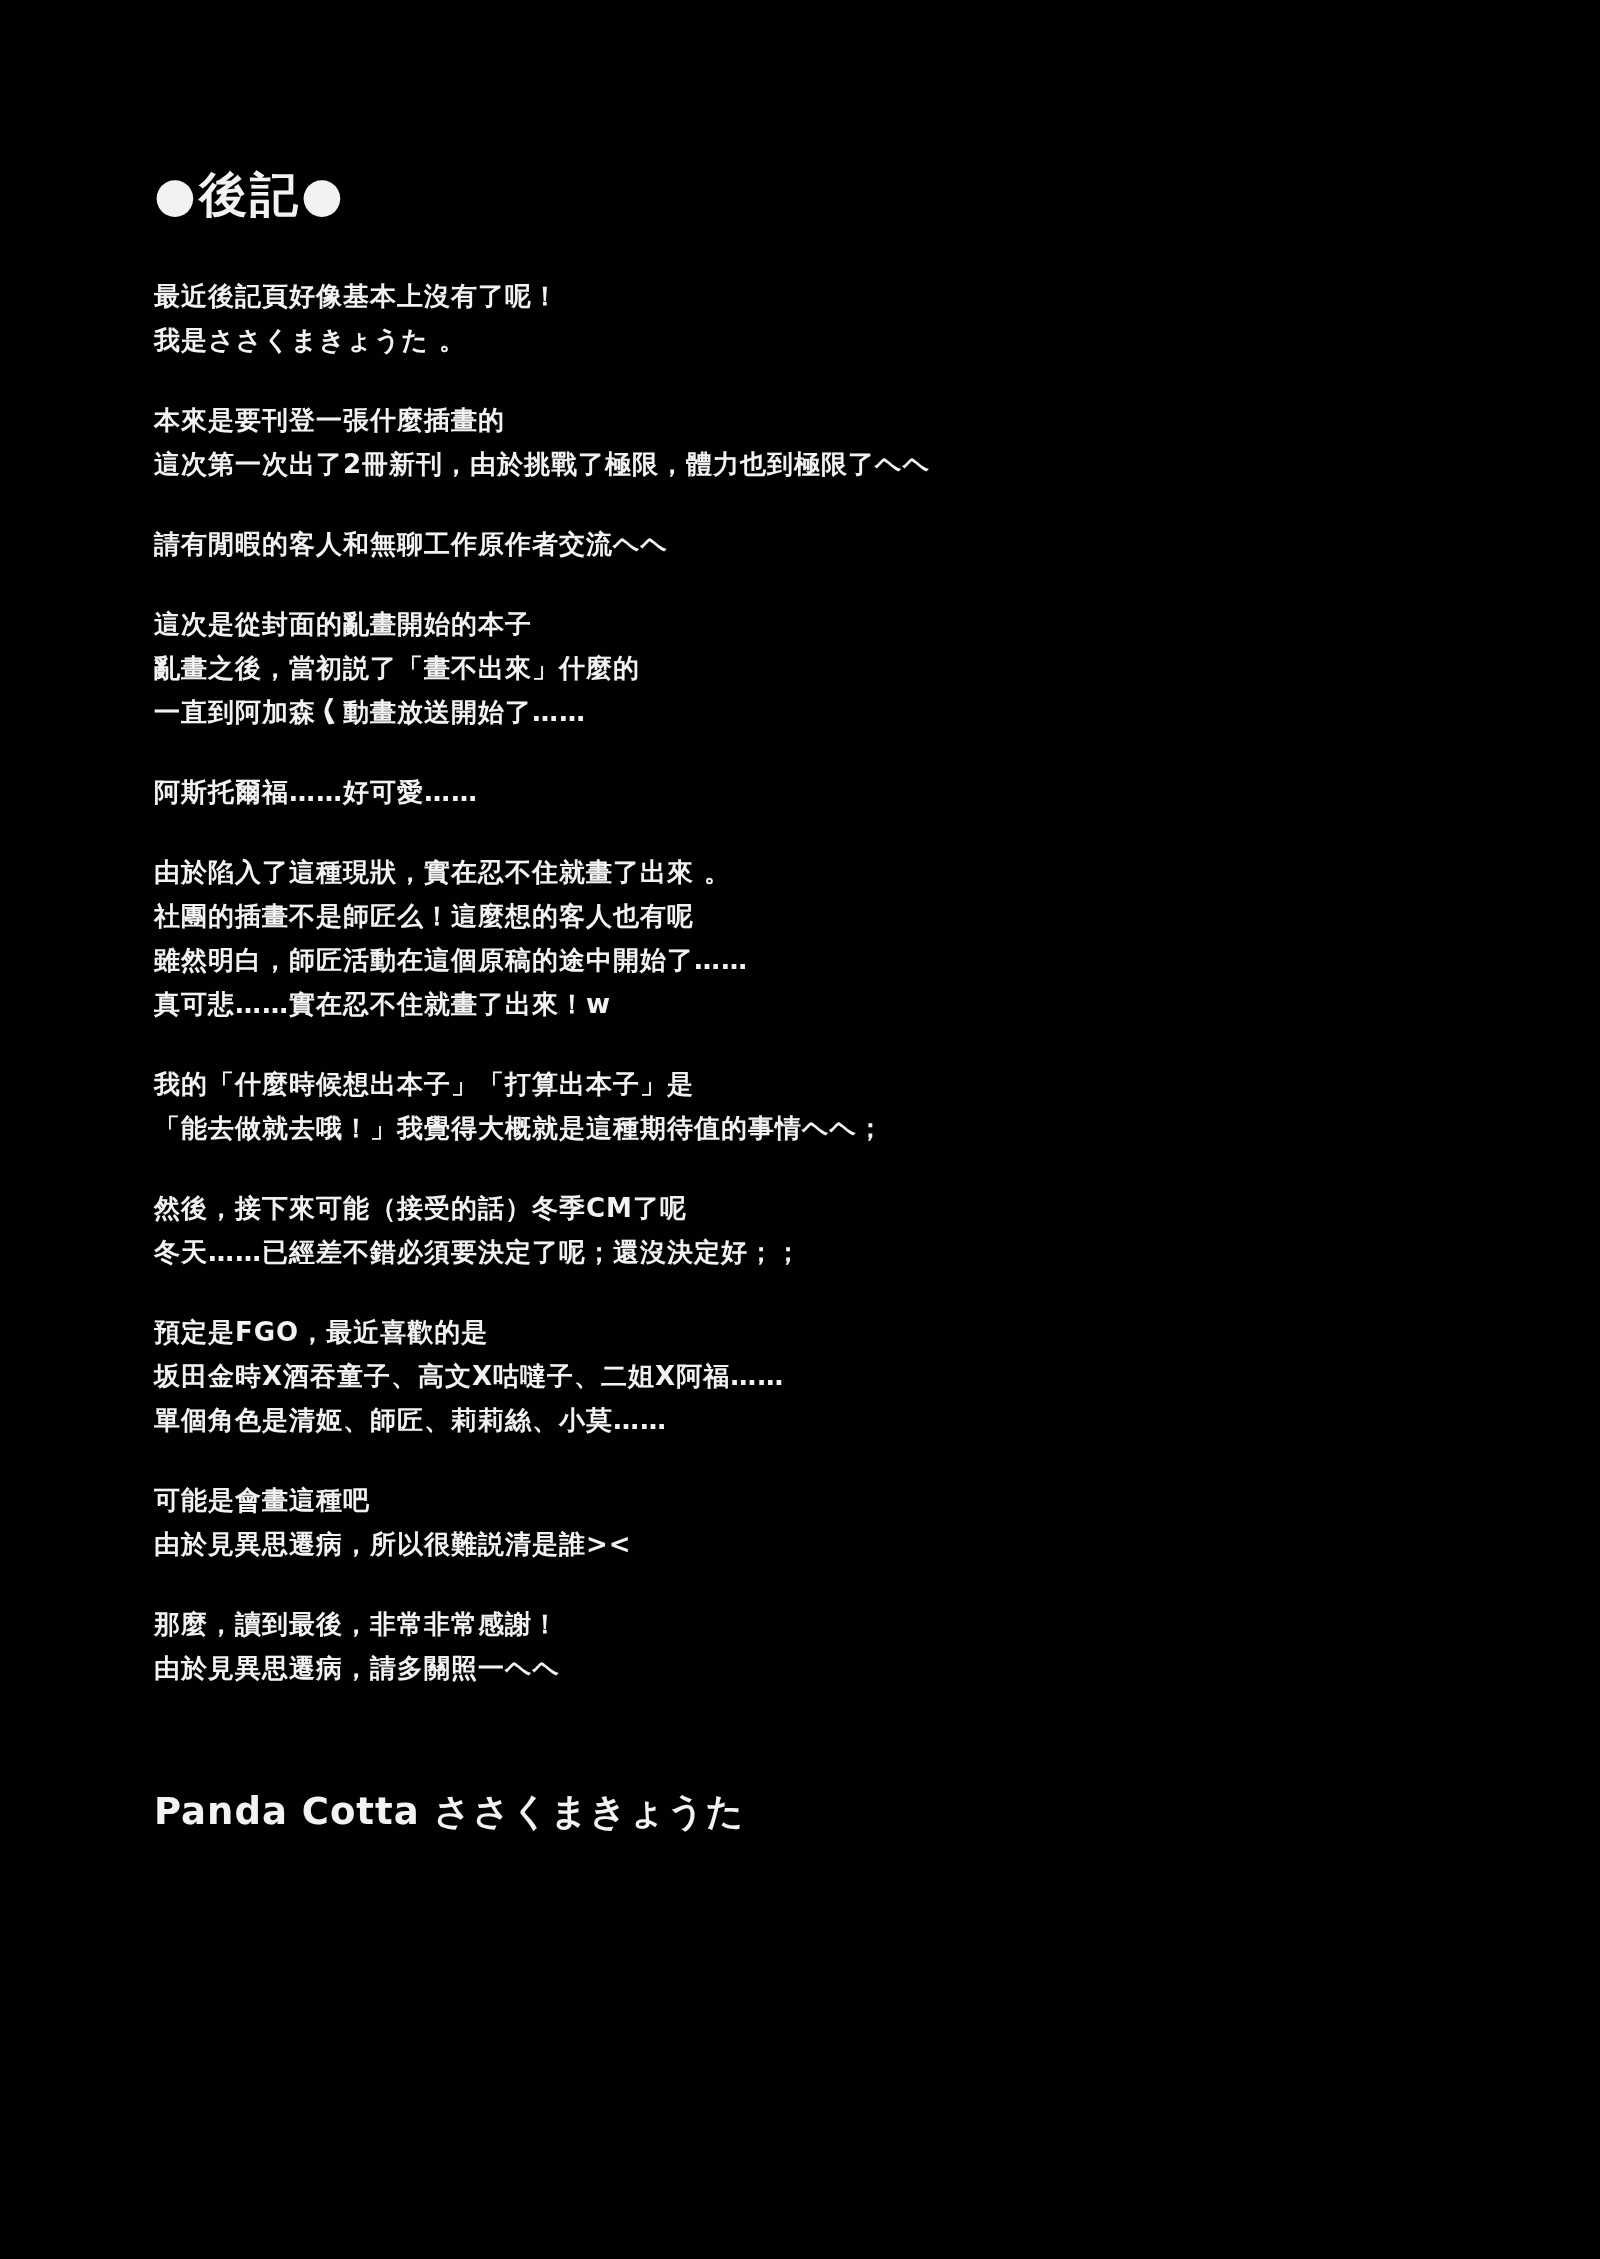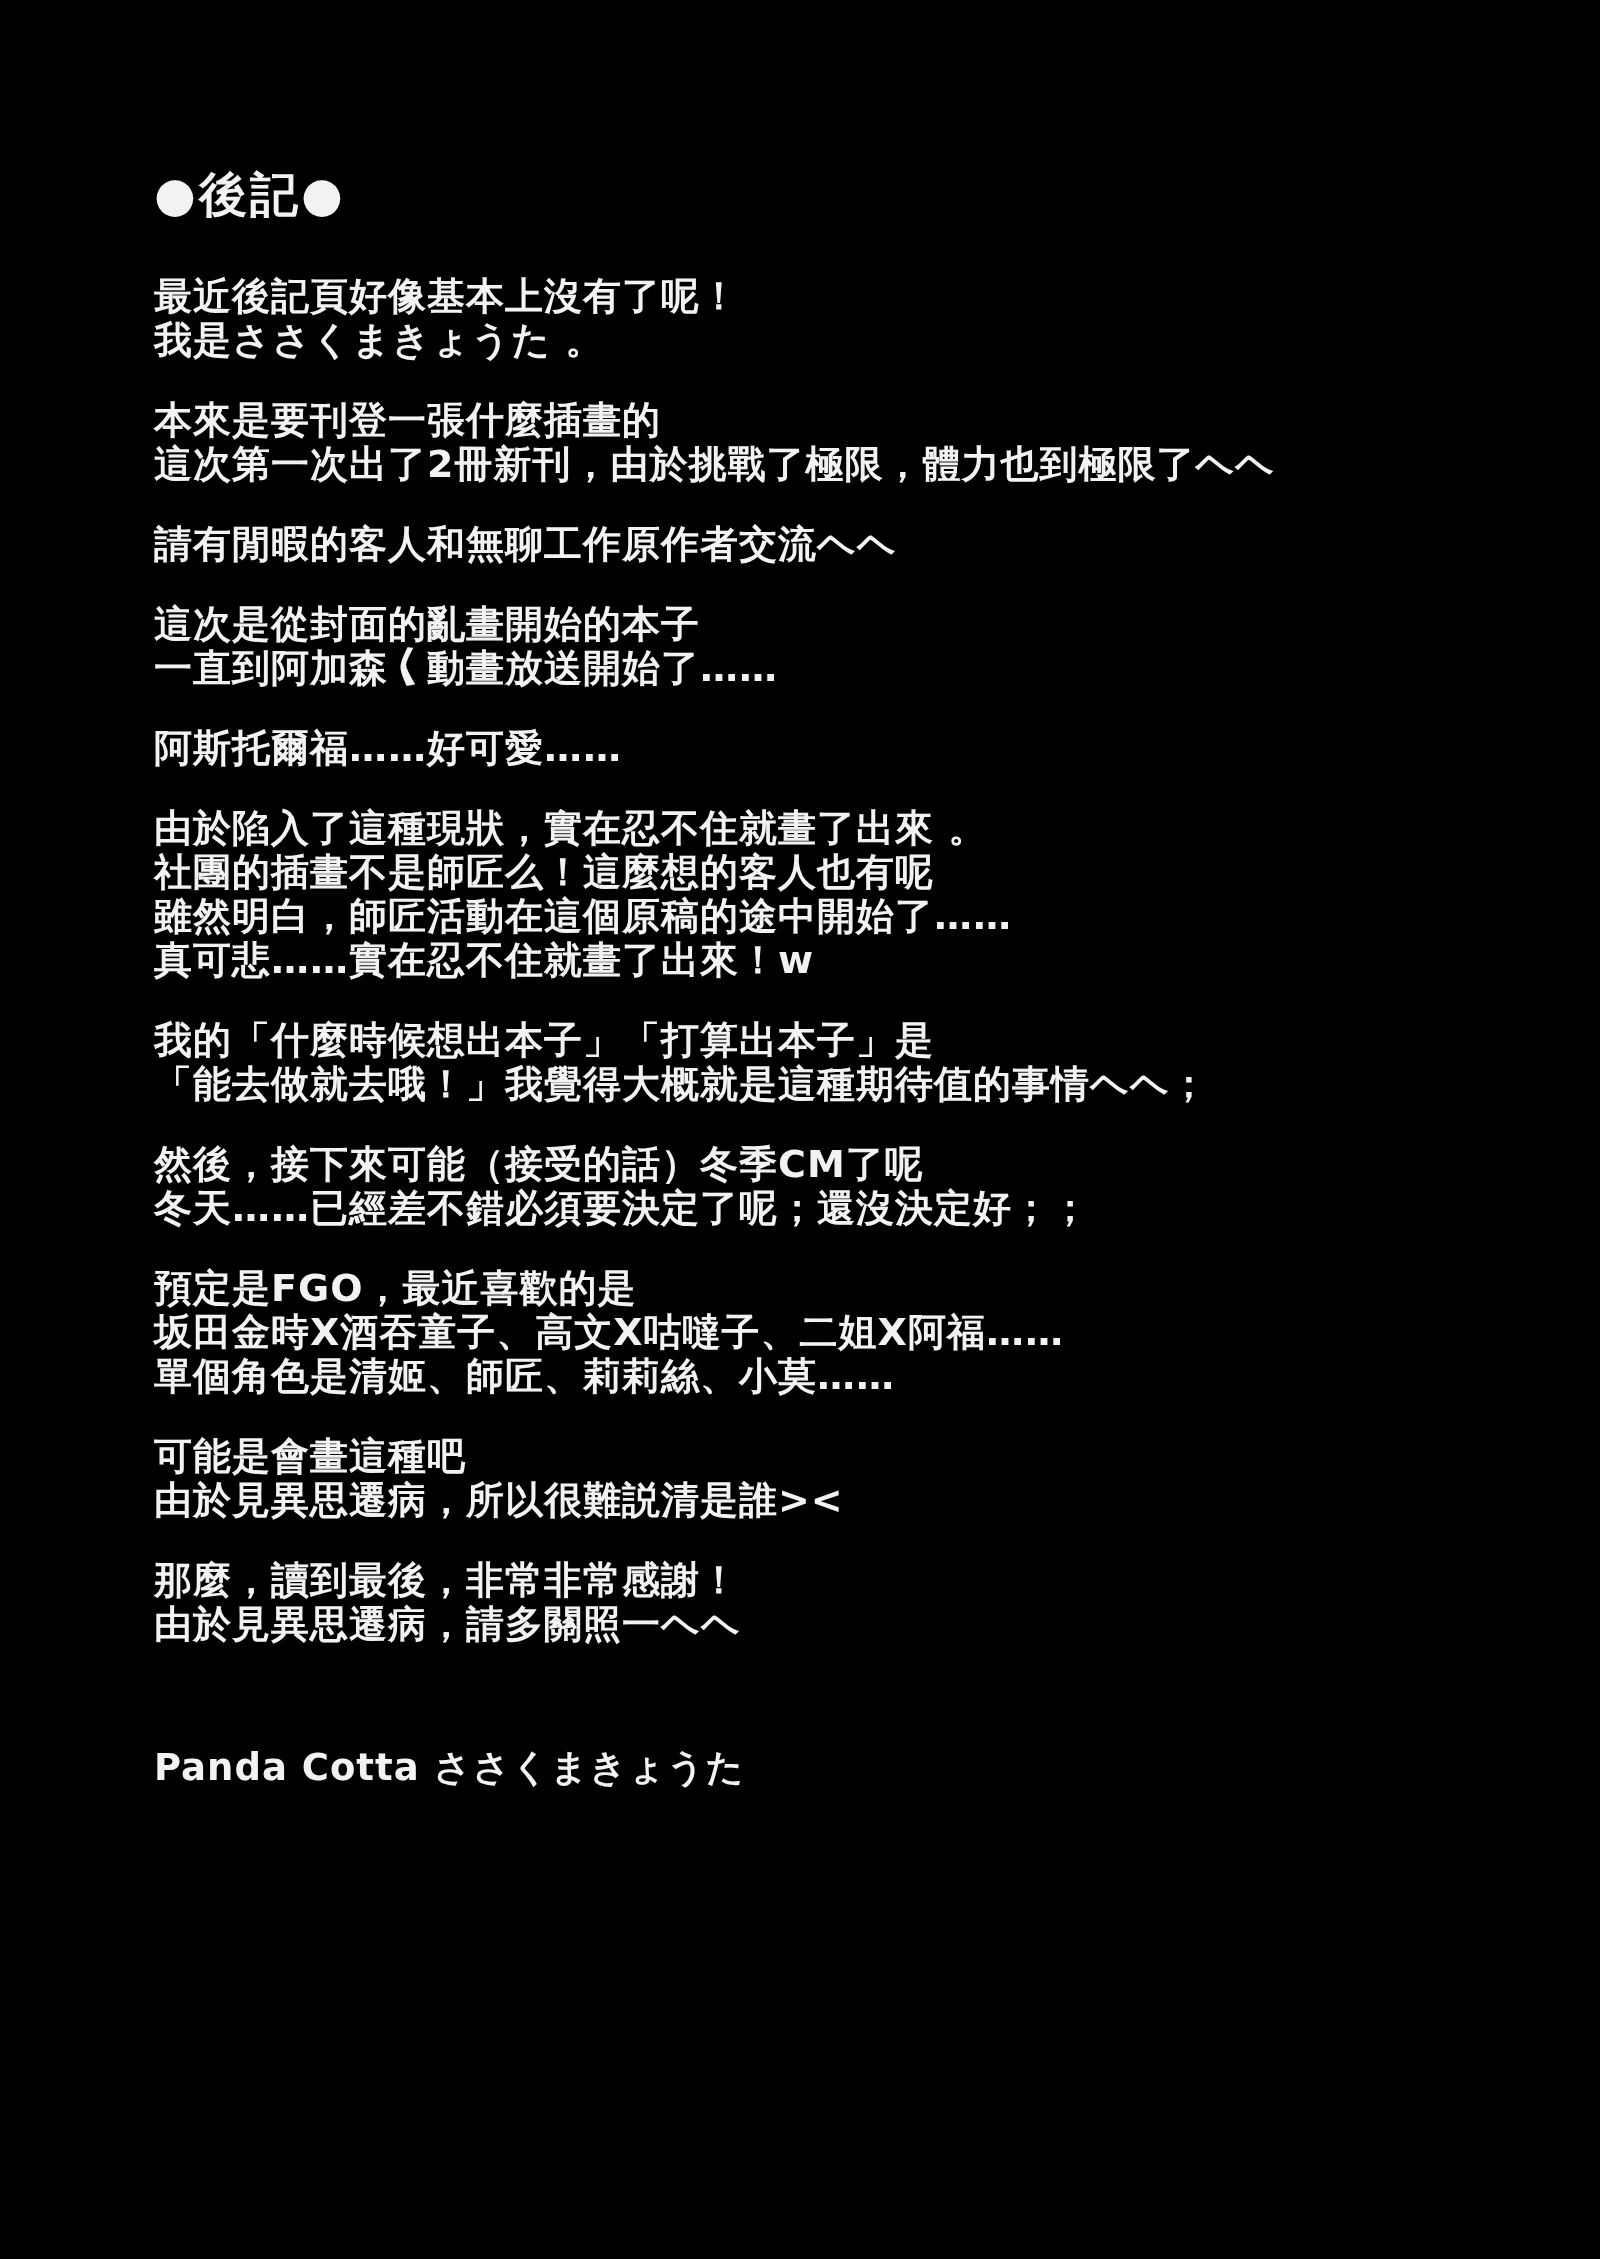--- a/index.html
+++ b/index.html
@@ -28,21 +28,21 @@
     line-height: 52px;
     font-weight: 700;
     letter-spacing: 3px;
     white-space: nowrap;
   }
   .para {
     margin: 0 0 36px 0;
   }
   .line {
     display: block;
-    font-size: 38px;
+    font-size: 26px;
     line-height: 44px;
     font-weight: 700;
     letter-spacing: 1px;
     white-space: nowrap;
   }
   .credit {
     margin-top: 100px;
     font-size: 37px;
     line-height: 44px;
     font-weight: 700;
@@ -67,20 +67,21 @@
       <span class="line">本來是要刊登一張什麼插畫的</span>
       <span class="line">這次第一次出了2冊新刊，由於挑戰了極限，體力也到極限了ヘヘ</span>
     </p>
 
     <p class="para">
       <span class="line">請有閒暇的客人和無聊工作原作者交流ヘヘ</span>
     </p>
 
     <p class="para">
       <span class="line">這次是從封面的亂畫開始的本子</span>
+      <span class="line">亂畫之後，當初説了「畫不出來」什麼的</span>
       <span class="line">一直到阿加森〱動畫放送開始了……</span>
     </p>
 
     <p class="para">
       <span class="line">阿斯托爾福……好可愛……</span>
     </p>
 
     <p class="para">
       <span class="line">由於陷入了這種現狀，實在忍不住就畫了出來 。</span>
       <span class="line">社團的插畫不是師匠么！這麼想的客人也有呢</span>

